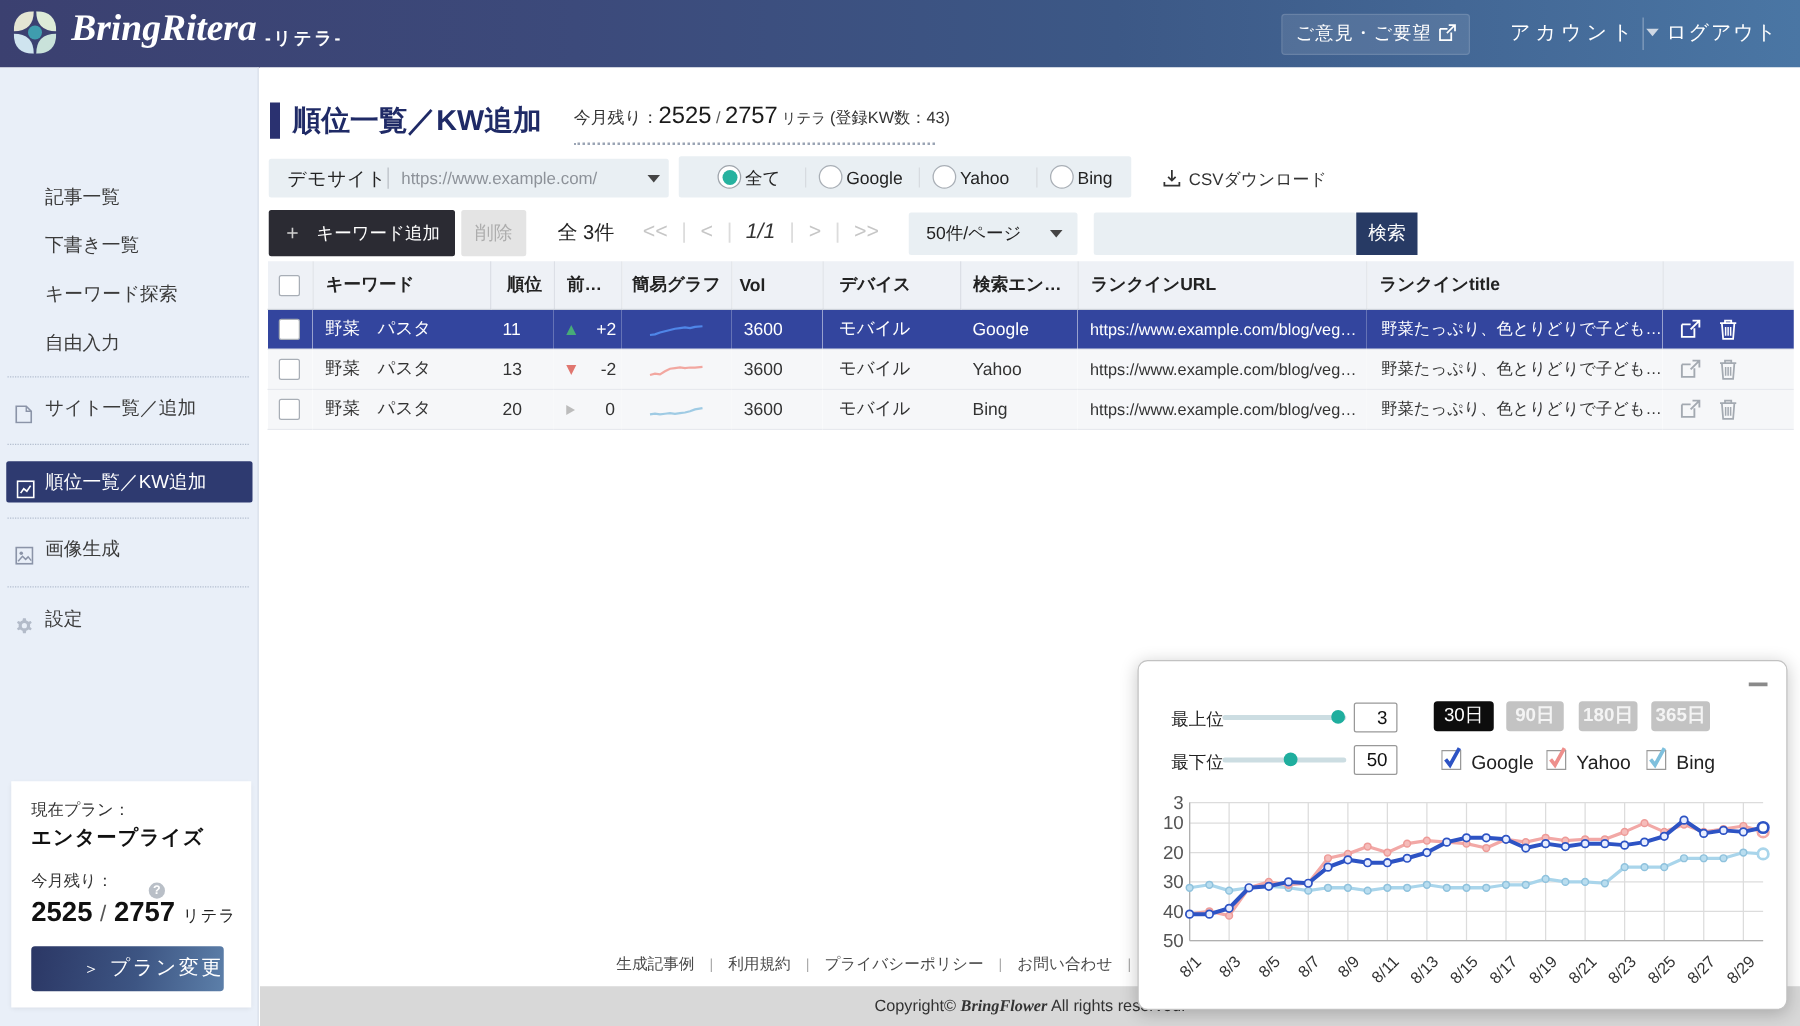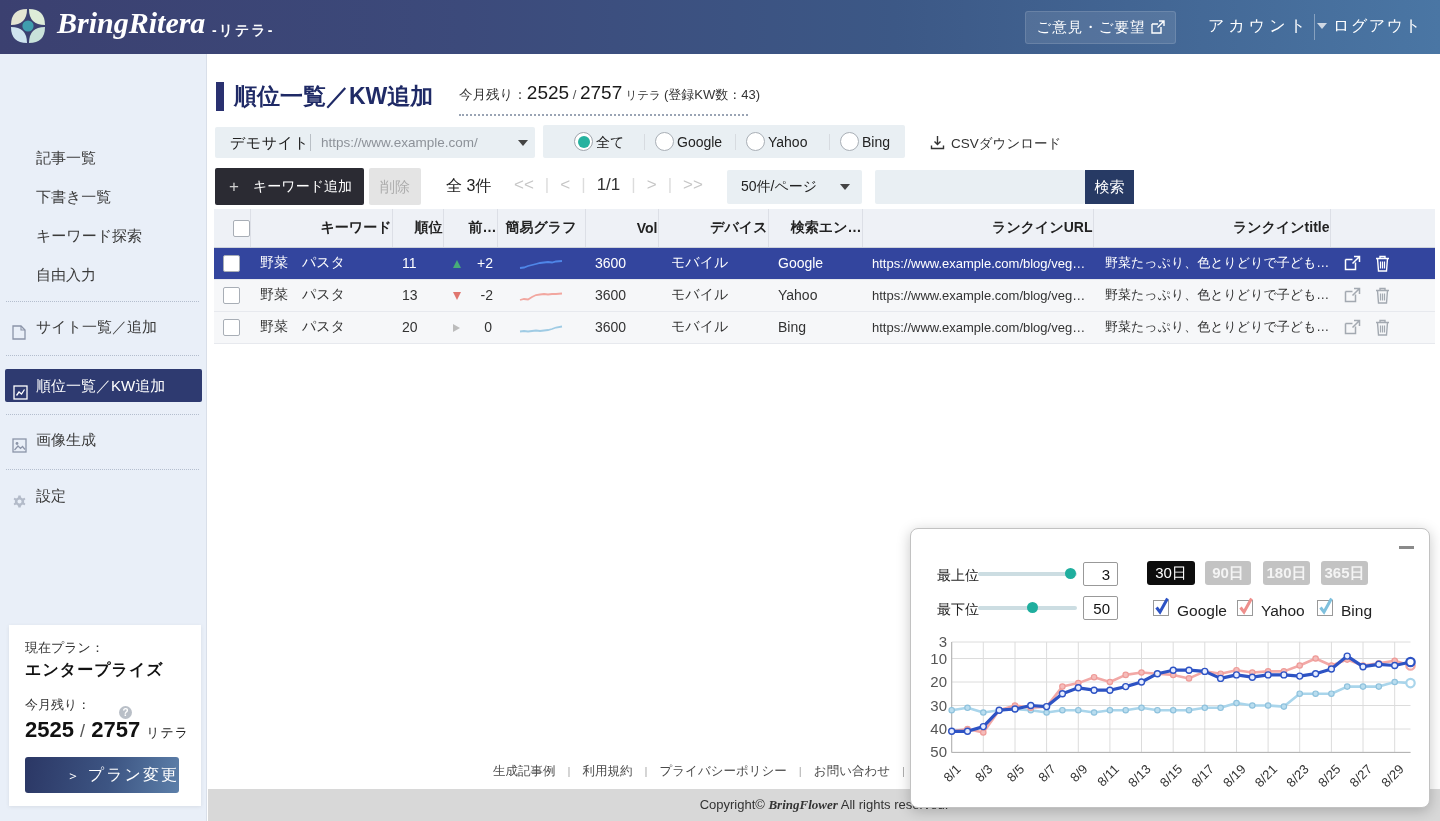--- a/index.html
+++ b/index.html
@@ -35,21 +35,21 @@
 #tinfo { position:absolute; left:251px; top:28px; width:289px; height:34px; border-bottom:2px dotted #9aa4b4; white-space:nowrap; }
 
 .gbox { background:#e9eff3; border-radius:2px; }
 .rad { position:absolute; top:7px; width:19px; height:19px; border-radius:50%; background:#fff; border:1px solid #a9afb6; }
 .rad.on { border-color:#9fa5ac; }
 .rad.on::after { content:""; position:absolute; left:2.5px; top:2.5px; width:12px; height:12px; border-radius:50%; background:#26b29f; }
 .fsep { color:#aaa; margin:0 12px; font-size:11.5px; }
 
 #tblwrap { position:absolute; left:6px; top:155px; width:1221px; }
 table { border-collapse:collapse; width:1221px; table-layout:fixed; }
-thead th { background:#eef1f6; height:38px; font-size:14px; color:#222; text-align:right; font-weight:bold; border-right:1px solid #dcdfe6; border-bottom:1px solid #cdd2da; padding:0 0 0 10px; overflow:hidden; white-space:nowrap; }
+thead th { background:#eef1f6; height:38px; font-size:14px; color:#222; text-align:left; font-weight:bold; border-right:1px solid #dcdfe6; border-bottom:1px solid #cdd2da; padding:0 0 0 10px; overflow:hidden; white-space:nowrap; }
 thead th:last-child { border-right:none; }
 tbody td { height:32px; font-size:14px; color:#333; background:#f6f7f9; border-bottom:1px solid #e7e9ee; padding:0 0 0 10px; overflow:hidden; white-space:nowrap; }
 tr.sel td { background:#33459e; color:#fff; }
 .cb { display:inline-block; width:17px; height:17px; background:#fff; border:1.5px solid #a8aeb6; border-radius:2px; vertical-align:middle; }
 .num { padding-right:8px; }
 .tri { display:inline-block; width:0; height:0; margin-right:10px; }
 .tri.up { border-left:4.5px solid transparent; border-right:4.5px solid transparent; border-bottom:8px solid #47ab78; }
 .tri.dn { border-left:4.5px solid transparent; border-right:4.5px solid transparent; border-top:8px solid #e0766f; }
 .tri.rt { border-top:4.5px solid transparent; border-bottom:4.5px solid transparent; border-left:7px solid #bcbcbc; }
 .pv { display:inline-block; width:22px; text-align:right; }
@@ -170,21 +170,21 @@
         <path d="M7.5 1 v8 M4.5 6.5 L7.5 9.5 L10.5 6.5" stroke="#333" stroke-width="1.4" fill="none"></path>
         <path d="M1.5 10.5 v3 h12 v-3" stroke="#333" stroke-width="1.4" fill="none"></path>
       </svg>CSVダウンロード</div>
 
   <div style="position:absolute;left:7px;top:114px;width:149px;height:37px;background:#2b2b33;border-radius:2px;color:#fff;font-size:15px;line-height:37px;">
       <span style="position:absolute;left:14px;color:#cfcfcf;font-size:17px;">+</span>
       <span style="position:absolute;left:38px;font-size:14px;letter-spacing:0px;">キーワード追加</span>
     </div>
   <div style="position:absolute;left:161px;top:114px;width:52px;height:37px;background:#e4e4e4;border-radius:2px;color:#adadad;font-size:15px;text-align:center;line-height:37px;">削除</div>
   <div style="position:absolute;left:238px;top:122px;font-size:16px;color:#222;">全 3件</div>
-  <div style="position:absolute;left:306px;top:121px;font-size:17px;color:#c6c6c6;letter-spacing:0px;white-space:nowrap;">&lt;&lt;<span style="color:#dcdcdc;margin:0 11px;">|</span>&lt;<span style="color:#dcdcdc;margin:0 11px;">|</span><span style="color:#333;">1/1</span><span style="color:#dcdcdc;margin:0 11px;">|</span>&gt;<span style="color:#dcdcdc;margin:0 11px;">|</span>&gt;&gt;</div>
+  <div style="position:absolute;left:306px;top:121px;font-size:17px;color:#c6c6c6;letter-spacing:0px;white-space:nowrap;font-style:italic;">&lt;&lt;<span style="color:#dcdcdc;margin:0 11px;">|</span>&lt;<span style="color:#dcdcdc;margin:0 11px;">|</span><span style="color:#333;">1/1</span><span style="color:#dcdcdc;margin:0 11px;">|</span>&gt;<span style="color:#dcdcdc;margin:0 11px;">|</span>&gt;&gt;</div>
   <div class="gbox" style="position:absolute;left:519px;top:116px;width:135px;height:34px;">
     <span style="position:absolute;left:14px;top:8px;font-size:14px;color:#222;">50件/ページ</span>
     <span style="position:absolute;left:113px;top:14px;width:0;height:0;border-left:5px solid transparent;border-right:5px solid transparent;border-top:6px solid #444;"></span>
   </div>
   <div class="gbox" style="position:absolute;left:667px;top:116px;width:210px;height:34px;"></div>
   <div style="position:absolute;left:877px;top:116px;width:49px;height:34px;background:#273a64;color:#fff;font-size:15px;text-align:center;line-height:34px;">検索</div>
 
   <div id="tblwrap">
   <table>
     <colgroup>

